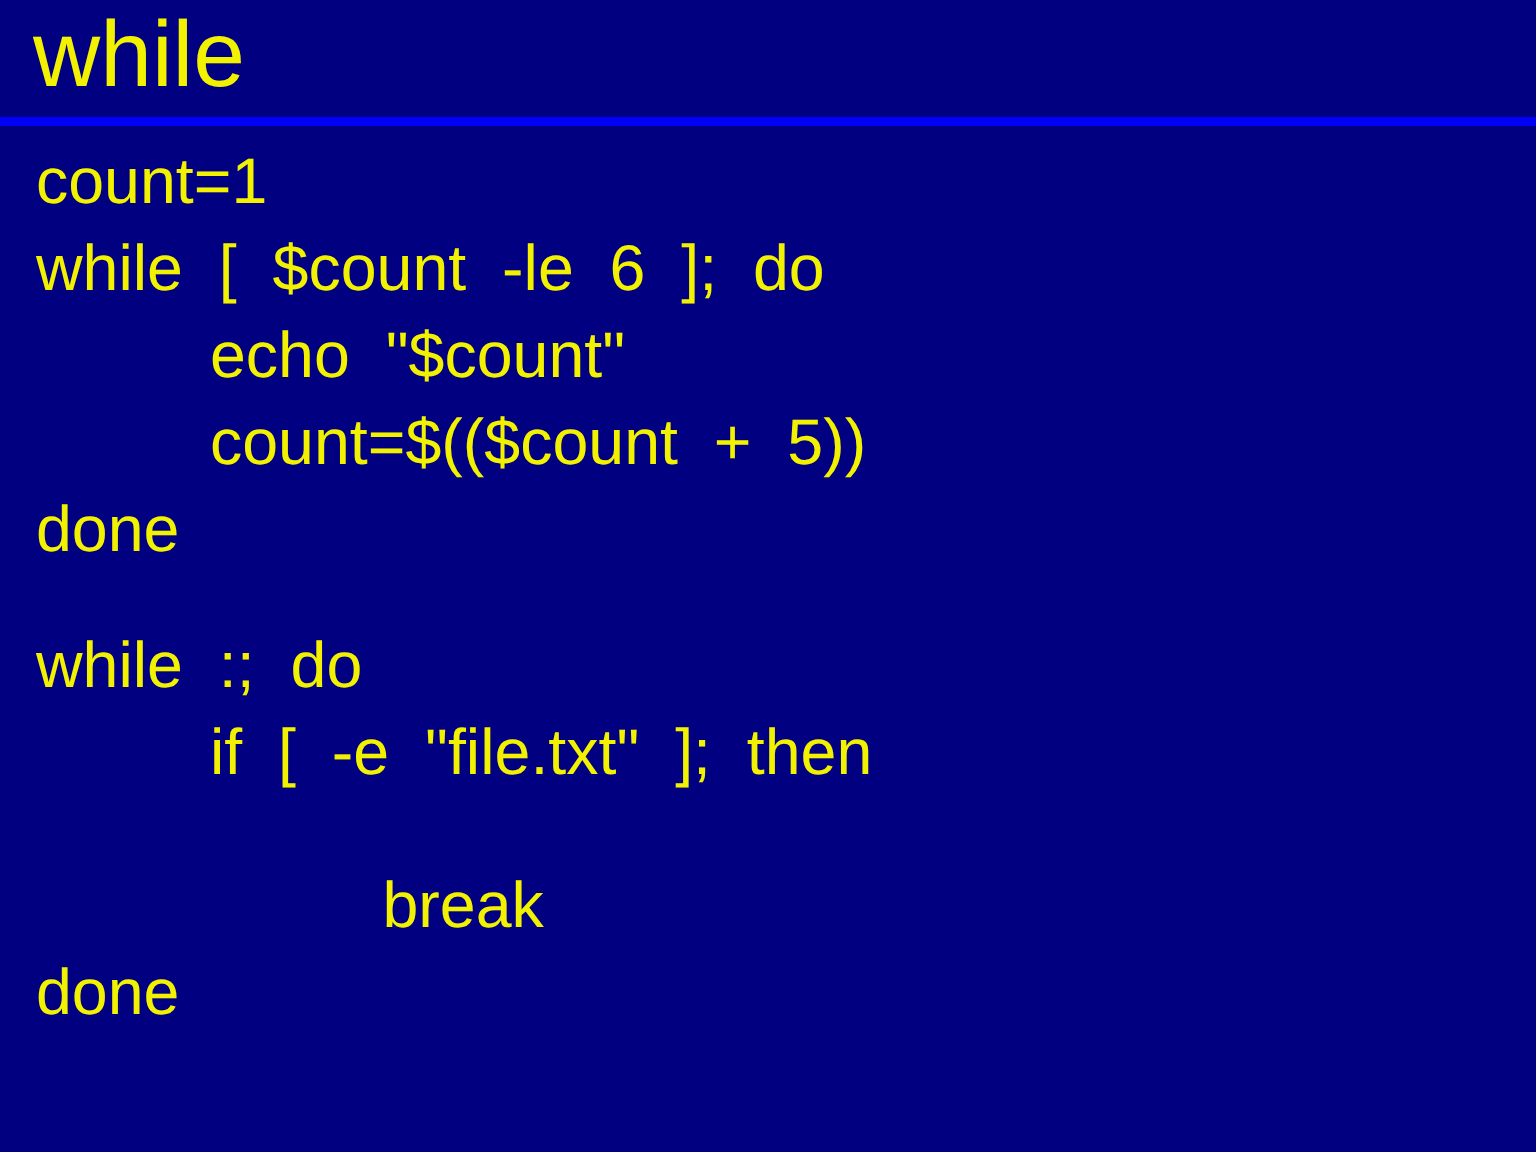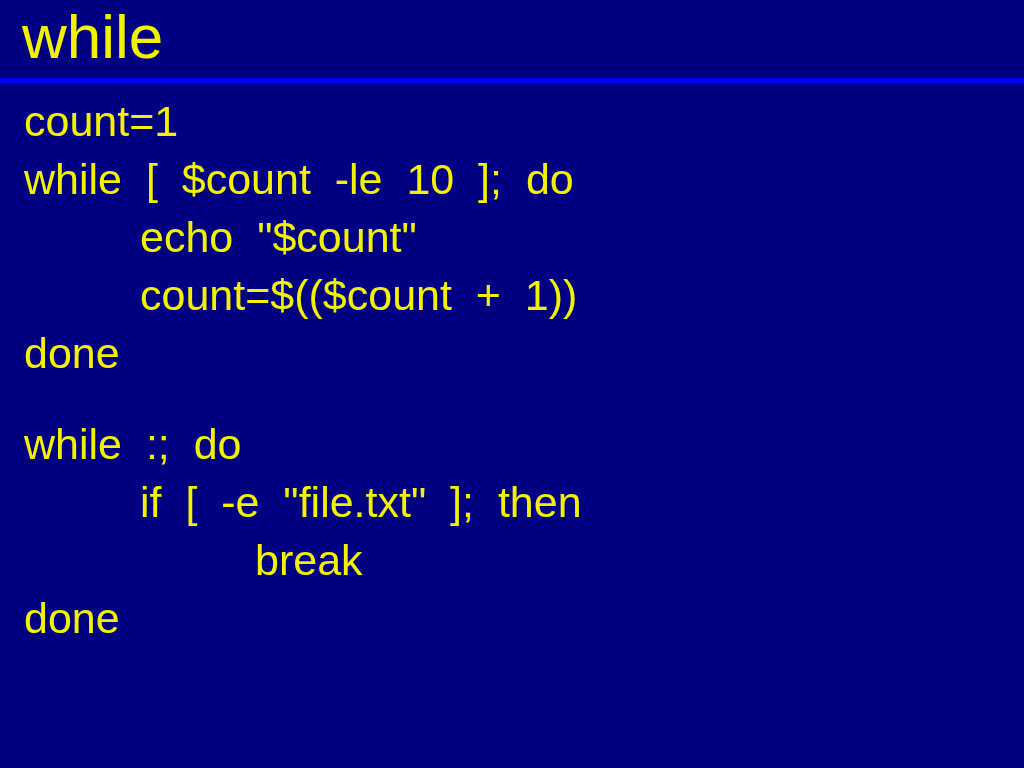--- a/index.html
+++ b/index.html
@@ -69,39 +69,39 @@
     color: #F2F200;
     font-size: 43px;
     line-height: 58px;
     height: 58px;
     white-space: pre;
     font-family: "Liberation Sans", sans-serif;
     padding-left: 24px;
     box-sizing: border-box;
   }
   .indent-1 { padding-left: 140px; }
-  .indent-2 { padding-left: 255px; }
+  .indent-2 { padding-left: 255px; margin-top: 44px; }
 </style>
 </head>
 <body>
 
 <div class="slide">
 
   <div class="title-area">
     <div class="slide-title">while</div>
     <div class="title-rule"></div>
   </div>
 
   <div class="body-area">
 
     <div class="code-block" id="block-0">
       <div class="code-line">count=1</div>
-      <div class="code-line">while  [  $count  -le  10  ];  do</div>
+      <div class="code-line">while  [  $count  -le  6  ];  do</div>
       <div class="code-line indent-1">echo  "$count"</div>
-      <div class="code-line indent-1">count=$(($count  +  1))</div>
+      <div class="code-line indent-1">count=$(($count  +  5))</div>
       <div class="code-line">done</div>
     </div>
 
     <div class="code-block" id="block-1">
       <div class="code-line">while  :;  do</div>
       <div class="code-line indent-1">if  [  -e  "file.txt"  ];  then</div>
       <div class="code-line indent-2">break</div>
       <div class="code-line">done</div>
     </div>
 

